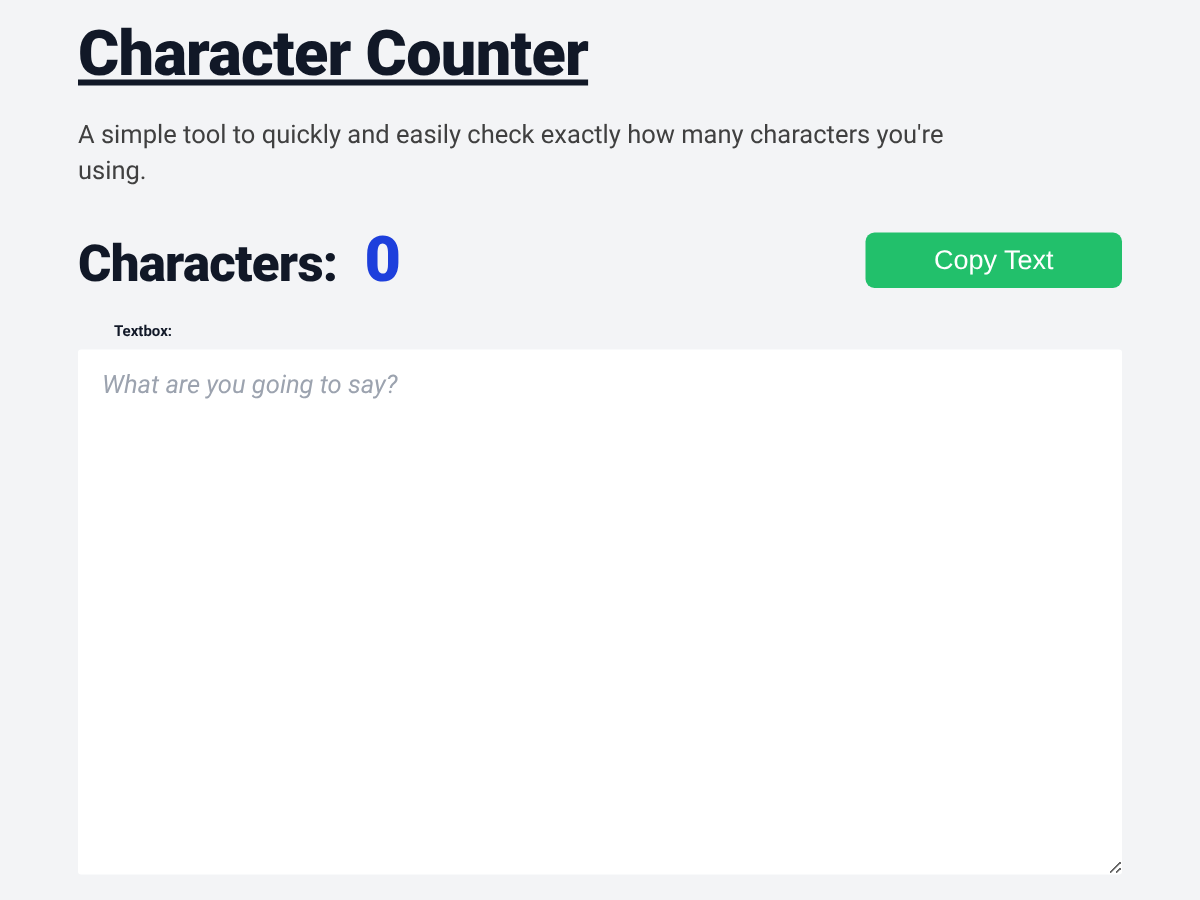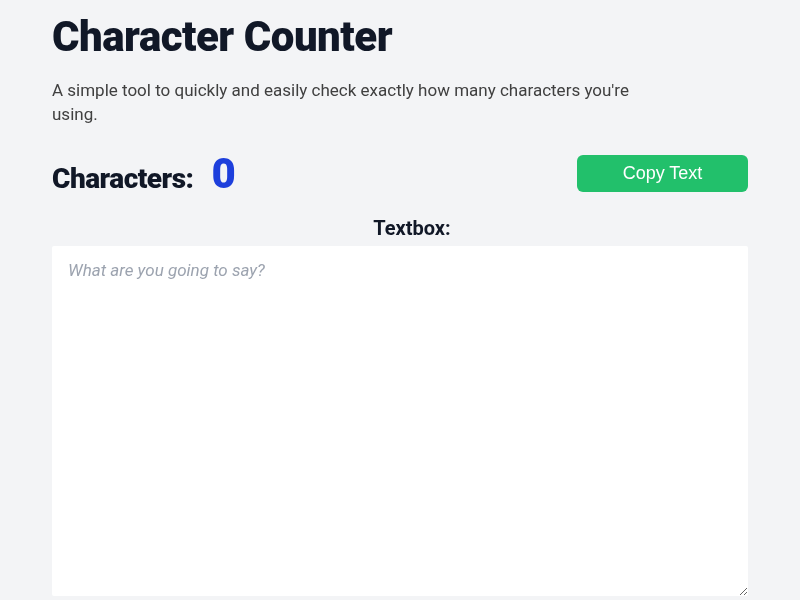--- a/index.html
+++ b/index.html
@@ -17,40 +17,41 @@
     }
     .container {
       padding: 12px 52px 0 52px;
     }
     .page-title {
       font-size: 42px;
       font-weight: 900;
       letter-spacing: -0.5px;
       color: #111827;
       margin-bottom: 18px;
+      text-decoration: underline;
     }
     .description {
       font-size: 17px;
       line-height: 1.4;
       color: #404040;
       max-width: 580px;
       margin-bottom: 22px;
     }
     .counter-row {
       display: flex;
       align-items: center;
       justify-content: space-between;
       margin-bottom: 18px;
     }
     .counter-left {
       display: flex;
       align-items: baseline;
     }
     .counter-label {
-      font-size: 28px;
+      font-size: 34px;
       font-weight: 900;
       letter-spacing: -0.5px;
       color: #111827;
       margin-right: 18px;
     }
     .counter-value {
       font-size: 42px;
       font-weight: 900;
       color: #1d3fdc;
     }
@@ -60,27 +61,26 @@
       font-size: 18px;
       font-weight: 500;
       border: none;
       border-radius: 6px;
       padding: 8px 0;
       width: 171px;
       text-align: center;
       cursor: pointer;
     }
     .textbox-label {
-      font-size: 20px;
+      font-size: 10px;
       font-weight: 700;
       color: #111827;
       margin-left: 24px;
       margin-bottom: 6px;
       display: block;
-      text-align: center;
     }
     .textbox {
       display: block;
       width: 100%;
       height: 350px;
       background: #ffffff;
       border: none;
       border-radius: 2px;
       padding: 14px 16px;
       font-size: 17px;

